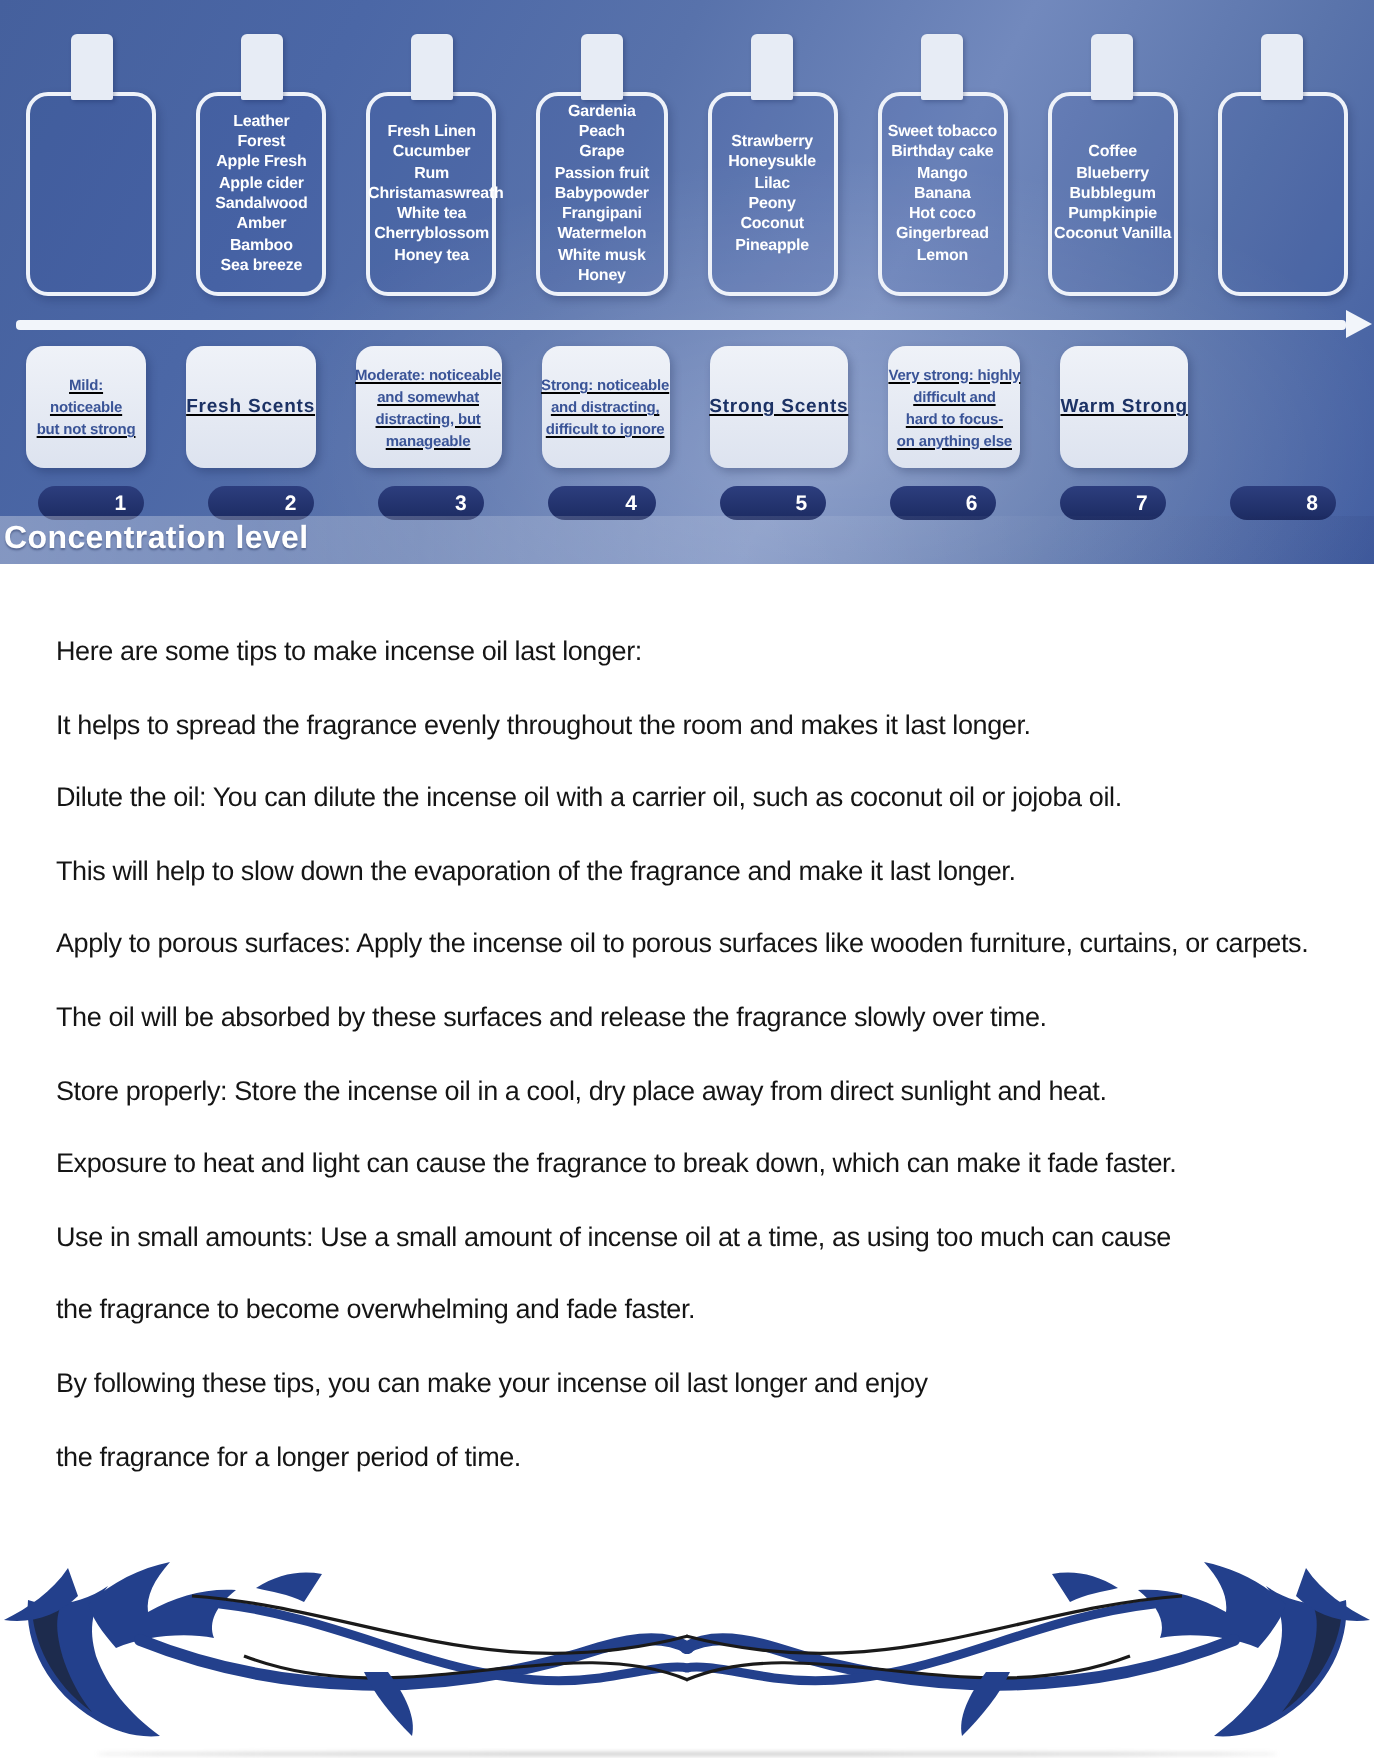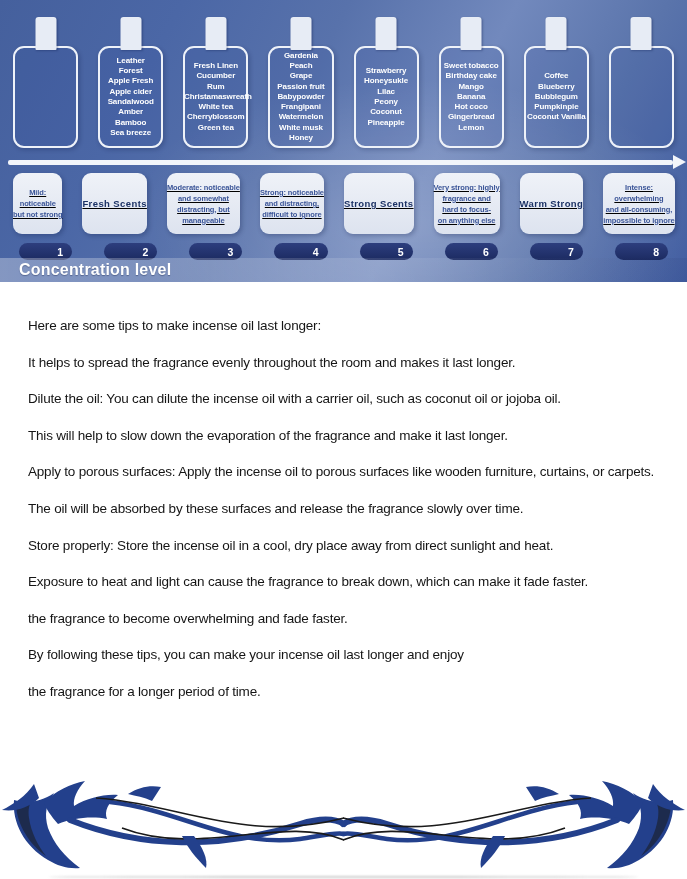--- a/index.html
+++ b/index.html
@@ -61,21 +61,21 @@
     margin:0 6px; background:linear-gradient(180deg,#2d3e7e,#1c2b62); border-radius:9px;
     color:#fff; display:flex; align-items:center; justify-content:flex-end;
     padding-right:9px; font-size:10.5px; font-weight:bold;
   }
 
   .strip {
     position:absolute; top:258px; left:0; right:0; height:24px;
     background:linear-gradient(90deg, rgba(255,255,255,.32), rgba(255,255,255,.16) 42%, rgba(255,255,255,.02) 78%, rgba(0,0,40,.05));
     display:flex; align-items:center;
   }
-  .strip-title { color:#ffffff; font-weight:bold; font-size:16px; padding-left:19px;
+  .strip-title { color:#ffffff; font-weight:bold; font-size:16px; padding-left:2px;
     letter-spacing:.2px; text-shadow:0 1px 1px rgba(10,20,60,.35); }
 
   
   .tips { position:absolute; top:283px; left:28px; right:4px; padding-top:25px; }
   .tip-line { font-size:13.5px; line-height:36.6px; color:#151515; white-space:nowrap;
     letter-spacing:-0.2px; }
 
   
   .flourish { position:absolute; top:760px; left:0; width:687px; height:116px; }
   .bottom-edge { position:absolute; bottom:1px; left:7%; right:7%; height:2px;
@@ -113,21 +113,21 @@
       <div class="bottle">
         <div class="cap"></div>
         <div class="bottle-body">
           <div class="scents">
               <div class="scent">Fresh Linen</div>
               <div class="scent">Cucumber</div>
               <div class="scent">Rum</div>
               <div class="scent">Christamaswreath</div>
               <div class="scent">White tea</div>
               <div class="scent">Cherryblossom</div>
-              <div class="scent">Green tea</div>
+              <div class="scent">Honey tea</div>
             </div>
         </div>
       </div>
       <div class="bottle">
         <div class="cap"></div>
         <div class="bottle-body">
           <div class="scents">
               <div class="scent">Gardenia</div>
               <div class="scent">Peach</div>
               <div class="scent">Grape</div>
@@ -208,32 +208,26 @@
       <div class="desc-box">
           <div class="desc-line">Strong: noticeable</div>
           <div class="desc-line">and distracting,</div>
           <div class="desc-line">difficult to ignore</div>
         </div>
       <div class="desc-box">
           <div class="desc-line">Strong Scents</div>
         </div>
       <div class="desc-box">
           <div class="desc-line">Very strong: highly</div>
-          <div class="desc-line">fragrance and</div>
+          <div class="desc-line">difficult and</div>
           <div class="desc-line">hard to focus-</div>
           <div class="desc-line">on anything else</div>
         </div>
       <div class="desc-box">
           <div class="desc-line">Warm Strong</div>
-        </div>
-      <div class="desc-box">
-          <div class="desc-line">Intense:</div>
-          <div class="desc-line">overwhelming</div>
-          <div class="desc-line">and all-consuming,</div>
-          <div class="desc-line">impossible to ignore</div>
         </div>
     </div>
 
     <div class="row pills">
       <div class="pill">1</div>
       <div class="pill">2</div>
       <div class="pill">3</div>
       <div class="pill">4</div>
       <div class="pill">5</div>
       <div class="pill">6</div>
@@ -248,20 +242,21 @@
 
   <div class="tips">
       <div class="tip-line">Here are some tips to make incense oil last longer:</div>
       <div class="tip-line">It helps to spread the fragrance evenly throughout the room and makes it last longer.</div>
       <div class="tip-line">Dilute the oil: You can dilute the incense oil with a carrier oil, such as coconut oil or jojoba oil.</div>
       <div class="tip-line">This will help to slow down the evaporation of the fragrance and make it last longer.</div>
       <div class="tip-line">Apply to porous surfaces: Apply the incense oil to porous surfaces like wooden furniture, curtains, or carpets.</div>
       <div class="tip-line">The oil will be absorbed by these surfaces and release the fragrance slowly over time.</div>
       <div class="tip-line">Store properly: Store the incense oil in a cool, dry place away from direct sunlight and heat.</div>
       <div class="tip-line">Exposure to heat and light can cause the fragrance to break down, which can make it fade faster.</div>
+      <div class="tip-line">Use in small amounts: Use a small amount of incense oil at a time, as using too much can cause</div>
       <div class="tip-line">the fragrance to become overwhelming and fade faster.</div>
       <div class="tip-line">By following these tips, you can make your incense oil last longer and enjoy</div>
       <div class="tip-line">the fragrance for a longer period of time.</div>
     </div>
 
   <svg class="flourish" viewBox="0 0 687 116" xmlns="http://www.w3.org/2000/svg">
     <defs>
       <g id="half">
 
         <path d="M14,40 C12,62 24,86 48,100 C58,106 68,109 80,108 C64,96 54,84 48,68 C44,54 46,44 54,33 C41,42 26,44 14,40 Z" fill="#23408c"></path>

